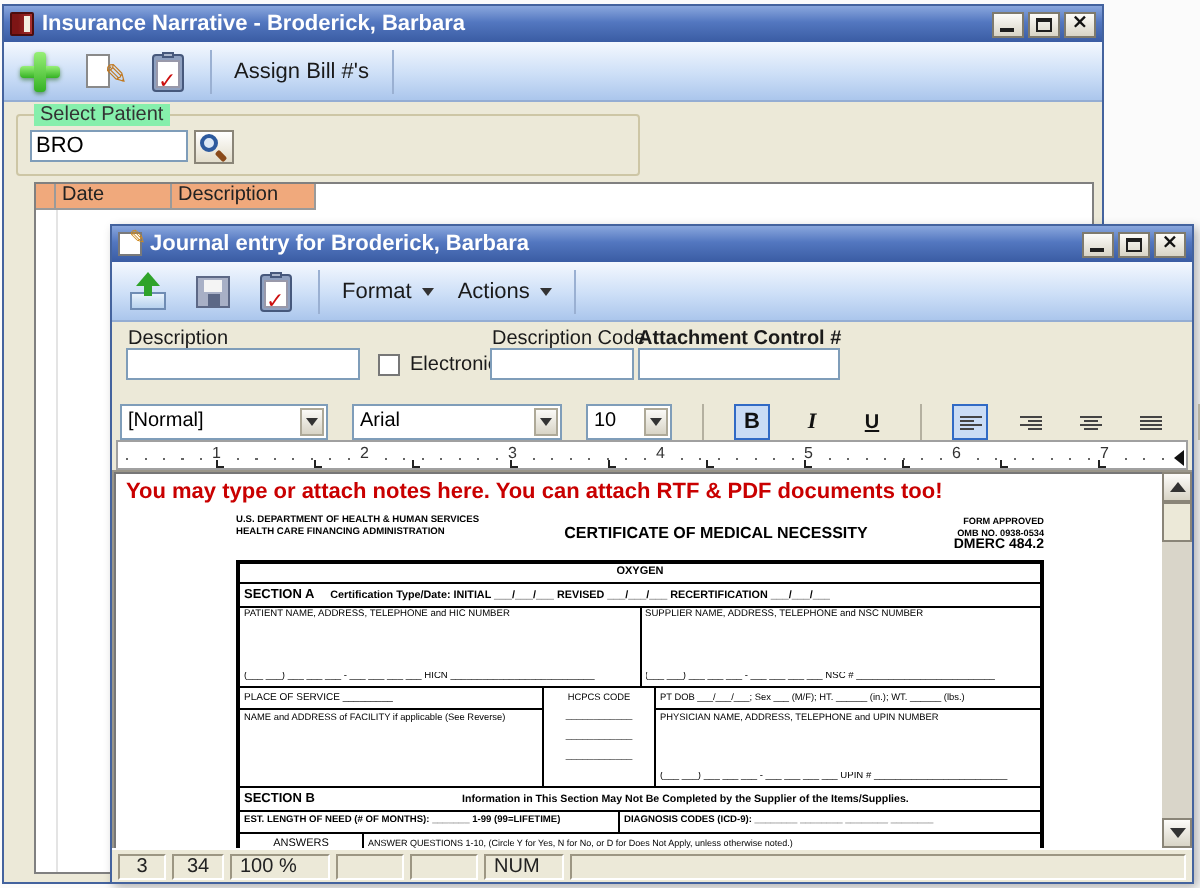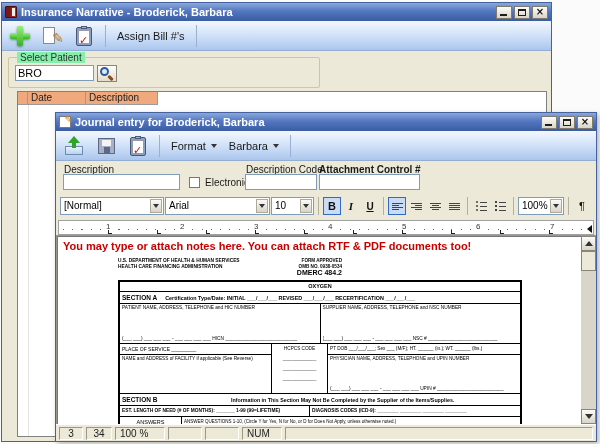--- a/index.html
+++ b/index.html
@@ -89,21 +89,21 @@
   .gh.date { width:58px; }
   .gh.desc { width:72px; }
   .gcol-line { position:absolute; left:10px; top:13px; bottom:0; width:1px; background:#e4e4e4; }
 
   
   .fields { position:absolute; left:0; right:0; top:48px; height:36px; }
   .flabel { position:absolute; font-size:10px; color:#1a1a1a; white-space:nowrap; }
   .fields .tinput { position:absolute; }
   .cbx { position:absolute; width:11px; height:11px; background:#fff; border:1px solid #777; }
 
-  .fmtbar { position:absolute; left:0; right:0; top:84px; height:23px; display:flex; align-items:flex-start; padding:0 4px; gap:1px; }
+  .fmtbar { position:absolute; left:0; right:0; top:84px; height:23px; display:flex; align-items:flex-end; padding:0 4px; gap:12px; }
   .combo { height:18px; background:#fff; border:1px solid #7f9db9; position:relative; font-size:10px;
            padding:2px 15px 0 3px; white-space:nowrap; overflow:hidden; flex:none; }
   .combo .arr { position:absolute; right:1px; top:1px; bottom:1px; width:12px;
     background:linear-gradient(#fbfaf7,#d8d4c6); border:1px solid #aea998;
     display:flex; align-items:center; justify-content:center; }
   .combo .arr::after { content:""; width:0; height:0; border:3px solid transparent; border-top:4px solid #333; margin-top:3px; }
   .fbtn { width:18px; height:18px; display:flex; align-items:center; justify-content:center; flex:none; font-size:11px; color:#111; }
   .fbtn.active { border:1px solid #316ac5; background:#cadcf5; }
   .fsep { width:1px; height:18px; background:#b4b0a0; margin:0 3px; flex:none; }
   .b-g { font-weight:bold; }
@@ -292,21 +292,21 @@
           <span class="sheet"></span>
         <span class="chk">✓</span>
       </span>
     </span>
     <span class="vsep"></span>
     <span class="tlabel" style="display:flex;align-items:center;">
       <span>Format</span>
       <span class="ddarrow"></span>
     </span>
     <span class="tlabel" style="display:flex;align-items:center;">
-      <span>Barbara</span>
+      <span>Actions</span>
       <span class="ddarrow"></span>
     </span>
     <span class="vsep"></span>
   </div>
 
   <div class="fields">
     <span class="flabel" style="left:8px;top:3px;">Description</span>
     <input class="tinput" style="left: 7px; top: 13px; width: 117px;" value="">
     <span class="cbx" style="left:133px;top:16px;"></span>
     <span class="flabel" style="left:149px;top:16px;">Electronic</span>
@@ -415,20 +415,21 @@
   <div class="docarea">
     <div class="page">
       <div class="note">You may type or attach notes here. You can attach RTF &amp; PDF documents too!</div>
 
       <div class="cmn">
         <div class="fhdr">
           <div class="agency">
             <div>U.S. DEPARTMENT OF HEALTH &amp; HUMAN SERVICES</div>
             <div>HEALTH CARE FINANCING ADMINISTRATION</div>
           </div>
+          <div class="ftitle">CERTIFICATE OF MEDICAL NECESSITY</div>
           <div class="fappr">
             <div>FORM APPROVED</div>
             <div>OMB NO. 0938-0534</div>
             <div class="fnum">DMERC 484.2</div>
           </div>
         </div>
 
         <div class="fbox">
           <div class="frow cat">OXYGEN</div>
 

